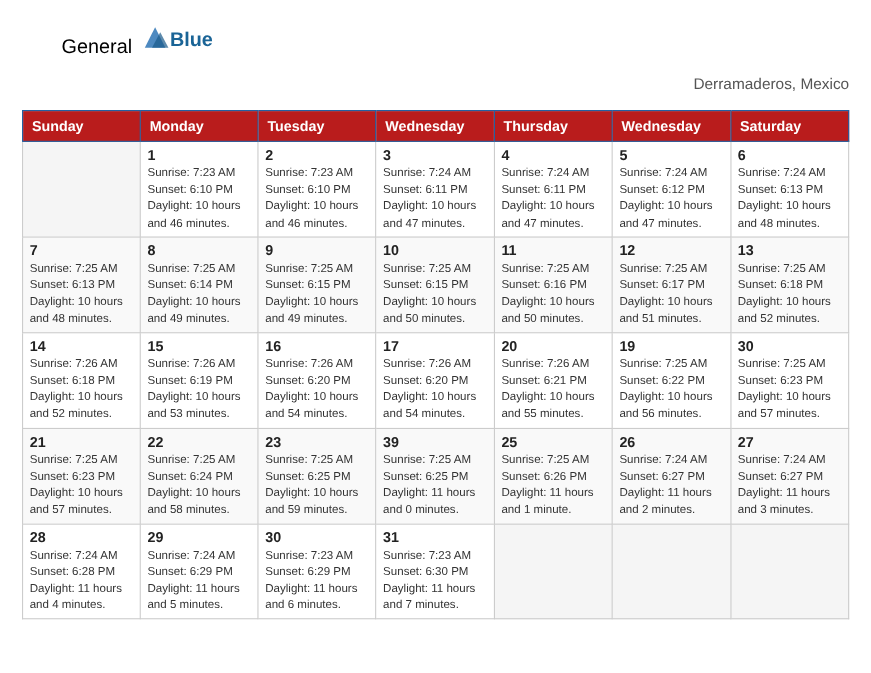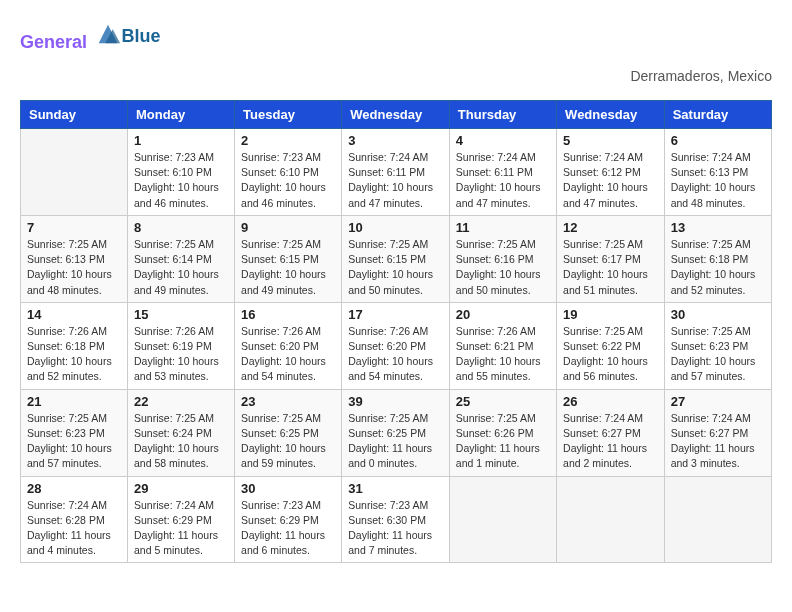--- a/index.html
+++ b/index.html
@@ -15,22 +15,23 @@
       justify-content: space-between;
       align-items: flex-start;
       margin-bottom: 16px;
     }
     .logo {
       display: flex;
       align-items: center;
     }
     .logo-text-general {
       font-size: 18px;
-      font-weight: bold;
-      color: #8b5cf6;
+      font-weight: normal;
+      color: #000000;
+      margin-left: 36px;
     }
     .logo-text-blue {
       font-size: 18px;
       font-weight: bold;
       color: #1a6496;
     }
     .logo-icon {
       width: 28px;
       height: 28px;
       margin-left: 2px;
@@ -48,21 +49,21 @@
       font-size: 14px;
       color: #555;
       margin-top: 48px;
     }
     .calendar {
       width: 100%;
       border-collapse: collapse;
       border: 1px solid #ccc;
     }
     .calendar th {
-      background-color: #1d4ed8;
+      background-color: #b91c1c;
       color: #fff;
       font-size: 13px;
       padding: 6px 8px;
       text-align: left;
       border: 1px solid #2560a0;
     }
     .calendar td {
       border: 1px solid #ccc;
       vertical-align: top;
       padding: 4px 6px;

